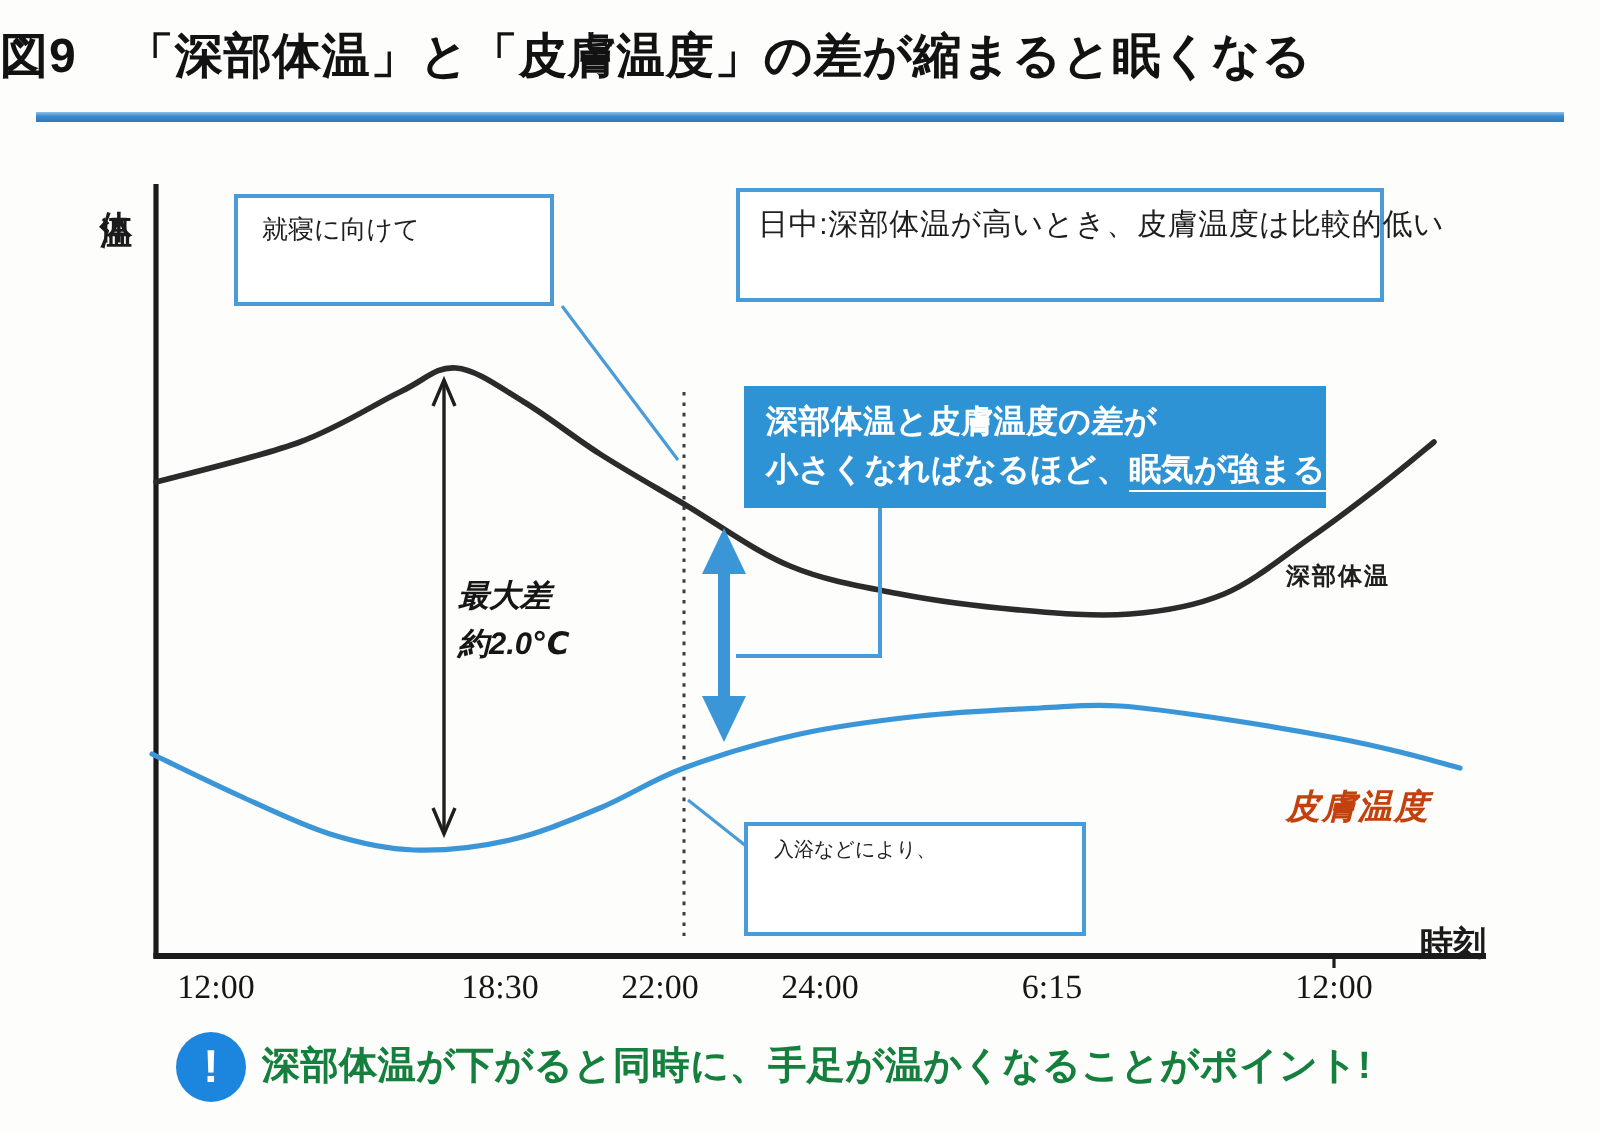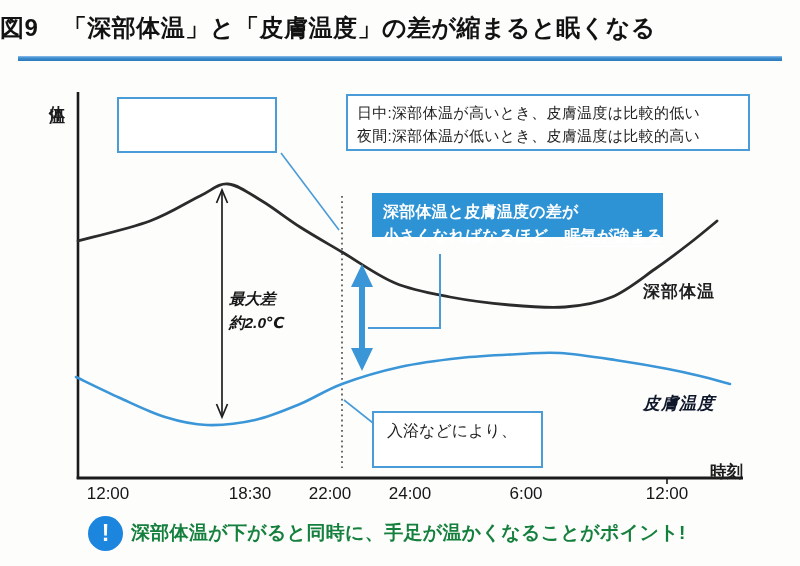--- a/index.html
+++ b/index.html
@@ -18,45 +18,45 @@
     left:18px;top:56px;width:764px;height:5px;
     background:linear-gradient(to bottom,#8fc0e8 0%,#3d8ccf 40%,#2a7abc 100%);
   }
   .ylabel{
     left:46px;top:92px;writing-mode:vertical-rl;text-orientation:upright;
     font-size:16px;font-weight:600;letter-spacing:3px;color:#1b1b1b;
   }
   .xlabel{left:710px;top:461px;font-size:16.5px;font-weight:600;color:#1b1b1b;}
   .tick{
     top:484px;transform:translateX(-50%);
-    font-size:17px;font-weight:500;color:#161616;white-space:nowrap;
+    font-size:17px;font-weight:500;color:#161616;white-space:nowrap;font-family:Liberation Serif, serif;
   }
   .bluebox{
     background:#ffffff;border:2px solid #4a9cd8;box-sizing:border-box;
     color:#1e1e1e;white-space:nowrap;
   }
   .box-bedtime{left:117px;top:97px;width:160px;height:56px;
     padding:5px 0 0 12px;font-size:13px;line-height:1.75;font-weight:500;}
-  .box-daynight{left:346px;top:94px;width:404px;height:57px;
+  .box-daynight{left:368px;top:94px;width:324px;height:57px;
     padding:5px 0 0 9px;font-size:15px;line-height:1.55;font-weight:500;letter-spacing:0.3px;}
   .box-highlight{
-    left:372px;top:193px;width:291px;height:44px;box-sizing:border-box;
+    left:372px;top:193px;width:291px;height:61px;box-sizing:border-box;
     background:#2e93d4;color:#ffffff;padding:7px 16px 0 11px;
     font-size:16px;font-weight:700;line-height:1.5;white-space:nowrap;letter-spacing:0.2px;
   }
   .wavy{
     text-decoration-line:underline;text-decoration-style:wavy;
     text-decoration-thickness:1.3px;text-underline-offset:5px;text-decoration:underline;
   }
   .maxdiff{left:229px;top:287px;font-size:15.5px;font-weight:600;line-height:1.55;color:#161616;font-style:italic;}
   .box-bath{left:372px;top:411px;width:171px;height:57px;
-    padding:4px 0 0 13px;font-size:16px;line-height:1.75;font-weight:500;}
-  .label-core{left:643px;top:280px;font-size:17px;font-weight:600;color:#1f1f1f;letter-spacing:1px;}
+    padding:4px 0 0 13px;font-size:10px;line-height:1.75;font-weight:500;}
+  .label-core{left:643px;top:280px;font-size:12px;font-weight:600;color:#1f1f1f;letter-spacing:1px;}
   .label-skin{left:643px;top:392px;font-size:17px;font-weight:600;font-style:italic;
-    color:#0f172a;letter-spacing:1px;}
+    color:#c2410c;letter-spacing:1px;}
   .foot-icon{
     left:88px;top:516px;width:35px;height:35px;border-radius:50%;
     background:#1c86de;color:#fff;text-align:center;line-height:34px;
     font-size:23px;font-weight:900;
   }
   .foot-text{
     left:131px;top:520px;font-size:19px;font-weight:700;color:#15803d;
     letter-spacing:0.3px;white-space:nowrap;
   }
   svg{position:absolute;left:0;top:0;}
@@ -94,29 +94,29 @@
   <path d="M440,254 L440,328 L368,328" fill="none" stroke="#4a9cd8" stroke-width="2"></path>
   <line x1="373" y1="423" x2="344" y2="400" stroke="#4a9cd8" stroke-width="1.6"></line>
 </svg>
 
 <div class="abs ylabel">体温</div>
 <div class="abs xlabel">時刻</div>
 <span class="abs tick" style="left:108px">12:00</span>
 <span class="abs tick" style="left:250px">18:30</span>
 <span class="abs tick" style="left:330px">22:00</span>
 <span class="abs tick" style="left:410px">24:00</span>
-<span class="abs tick" style="left:526px">6:00</span>
+<span class="abs tick" style="left:526px">6:15</span>
 <span class="abs tick" style="left:667px">12:00</span>
 
 <div class="abs bluebox box-bedtime">
+  <div>就寝に向けて</div>
 </div>
 
 <div class="abs bluebox box-daynight">
   <div>日中:深部体温が高いとき、皮膚温度は比較的低い</div>
-  <div>夜間:深部体温が低いとき、皮膚温度は比較的高い</div>
 </div>
 
 <div class="abs box-highlight">
   <div>深部体温と皮膚温度の差が</div>
   <div><span>小さくなればなるほど、</span><span class="wavy">眠気が強まる</span></div>
 </div>
 
 <div class="abs maxdiff">
   <div>最大差</div>
   <div>約2.0℃</div>

